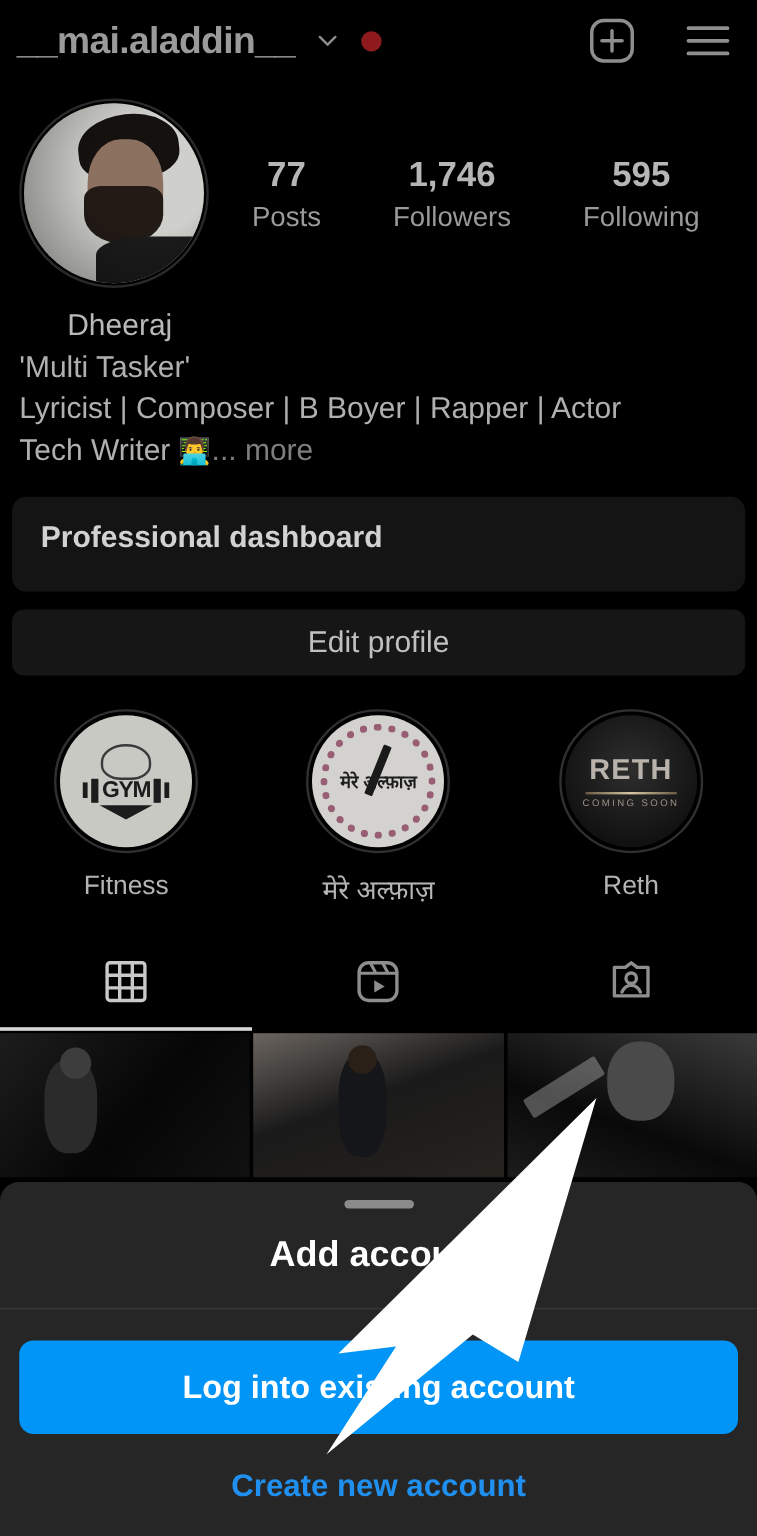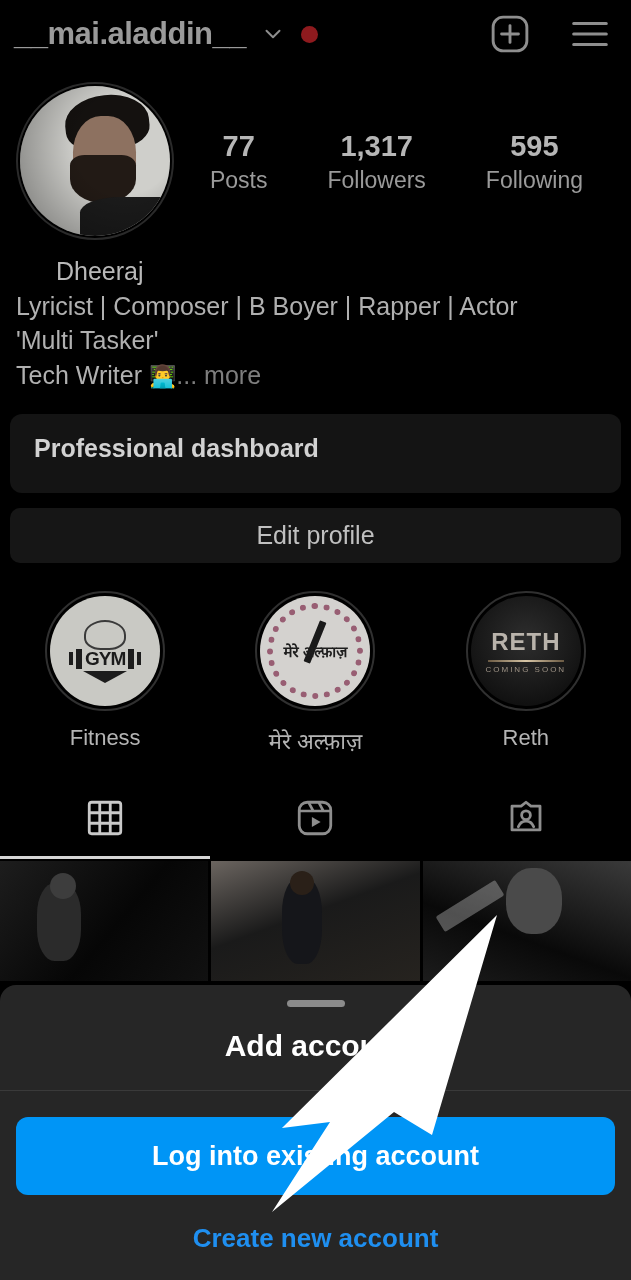--- a/index.html
+++ b/index.html
@@ -242,34 +242,34 @@
         <div class="av-body"></div>
         <div class="av-shadow"></div>
       </div>
     </div>
     <div class="stats">
       <div class="stat">
         <div class="stat-num">77</div>
         <div class="stat-lbl">Posts</div>
       </div>
       <div class="stat">
-        <div class="stat-num">1,317</div>
+        <div class="stat-num">1,746</div>
         <div class="stat-lbl">Followers</div>
       </div>
       <div class="stat">
         <div class="stat-num">595</div>
         <div class="stat-lbl">Following</div>
       </div>
     </div>
   </div>
 
   <div class="bio">
     <div class="bio-name">Dheeraj</div>
+    <div class="bio-line">'Multi Tasker'</div>
     <div class="bio-line">Lyricist  | Composer | B Boyer | Rapper | Actor</div>
-    <div class="bio-line">'Multi Tasker'</div>
     <div class="bio-line"><span>Tech Writer </span><span class="emoji">👨‍💻</span><span class="more">... more</span></div>
   </div>
 
   <div class="dash">
     <div class="dash-title">Professional dashboard</div>
   </div>
 
   <div class="actions">
     <div class="act-btn">Edit profile</div>
   </div>

